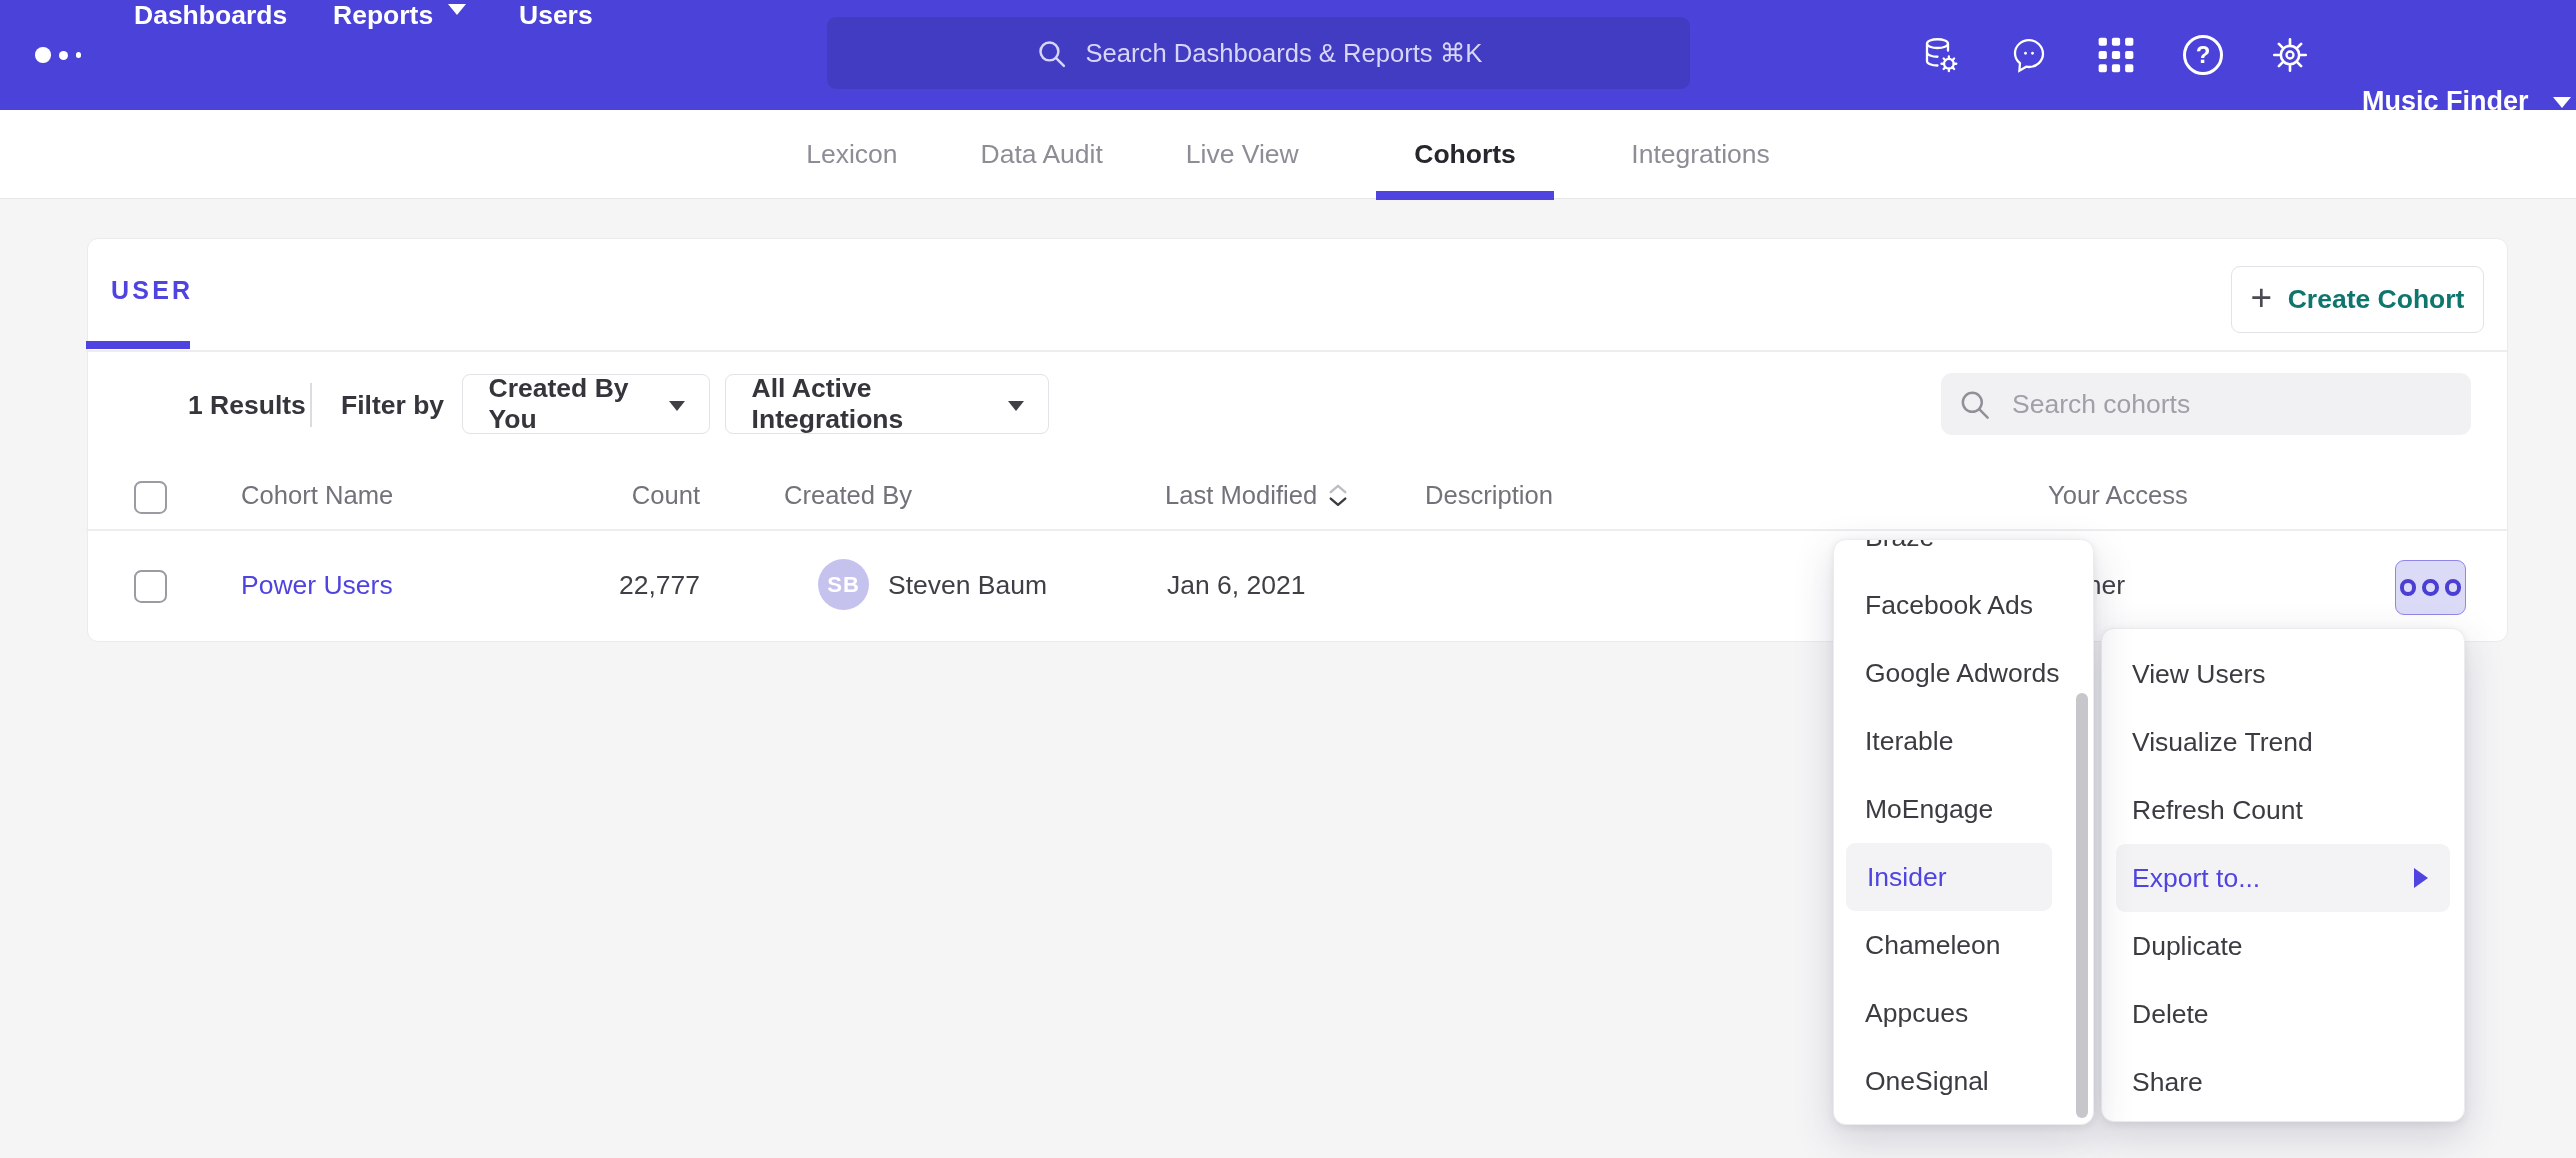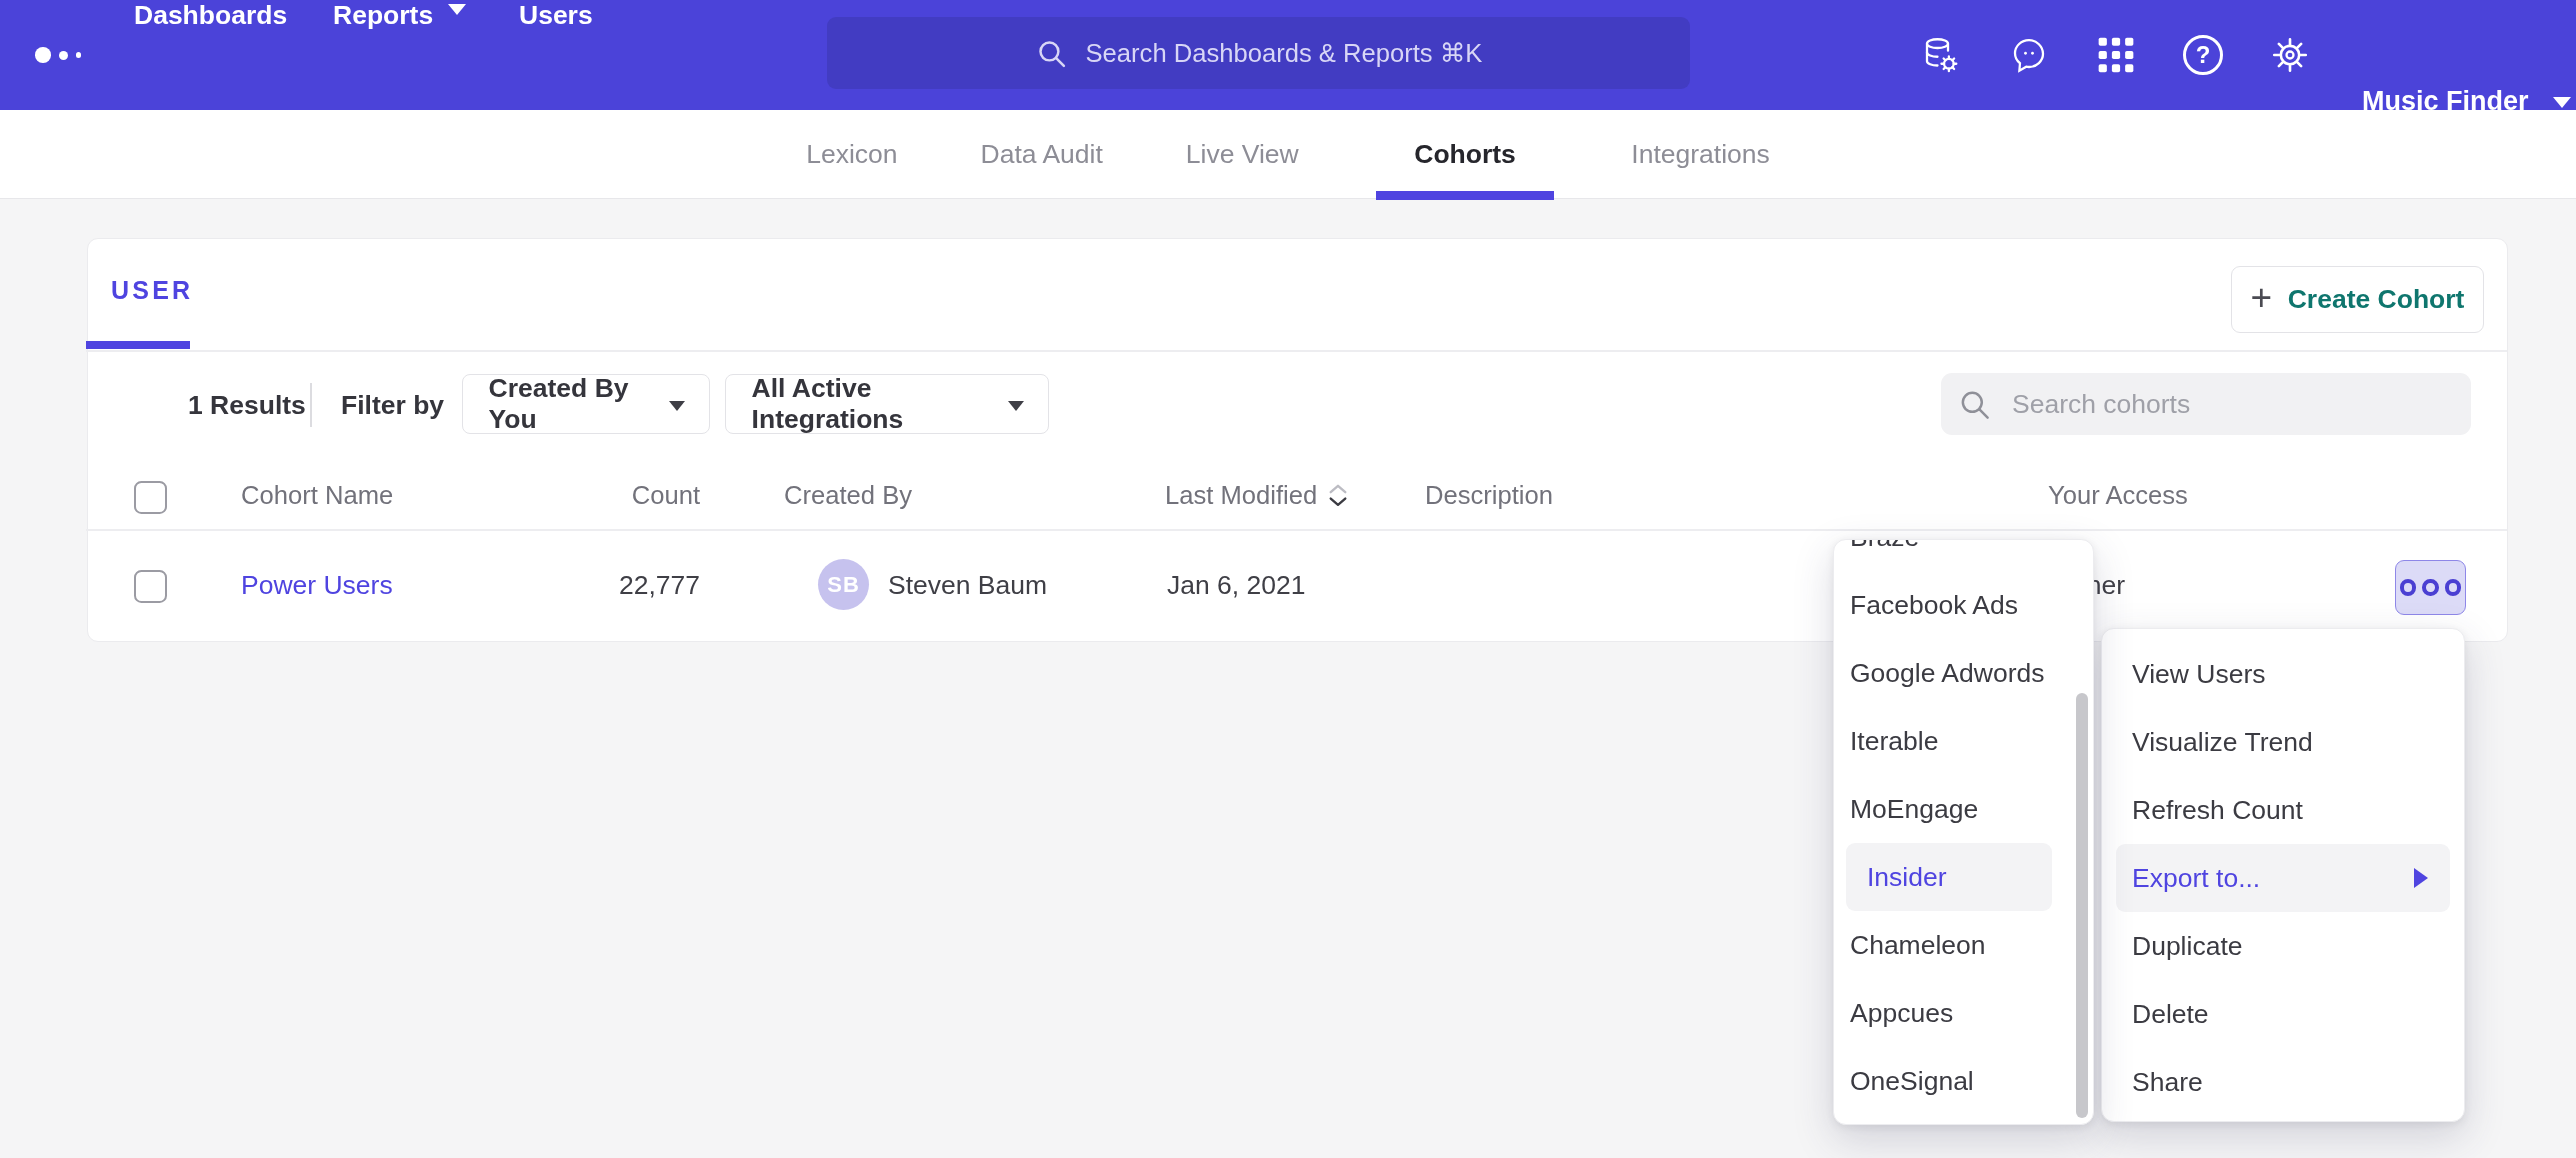--- a/index.html
+++ b/index.html
@@ -74,21 +74,21 @@
   .sort-wrap { display:flex; align-items:center; gap:11px; }
   .more-btn { left:2307px; top:321px; width:71px; height:55px; background:#dcdbf7; border:1.8px solid #8e87e8;
               border-radius:9px; display:flex; align-items:center; justify-content:center; gap:6.4px; cursor:pointer; }
   .more-btn .dot { width:16.4px; height:16.4px; border:4.1px solid #4a3fd2; border-radius:50%; }
 
   
   .menu { background:#fff; border:0.9px solid #ececef; border-radius:12.8px;
           box-shadow:0 14.6px 40px rgba(55,55,95,.18), 0 2.7px 9px rgba(0,0,0,.07); }
   .menu1 { left:1833px; top:539px; width:261px; height:586px; z-index:30; overflow:hidden; }
   .menu1 .list { margin-top:-37px; }
-  .menu1 .mi { height:68px; line-height:68px; padding-left:16px; font-size:26.5px; color:#3b3b42; cursor:pointer; white-space:nowrap; }
+  .menu1 .mi { height:68px; line-height:68px; padding-left:31px; font-size:26.5px; color:#3b3b42; cursor:pointer; white-space:nowrap; }
   .menu1 .mi.hl { background:#f3f3f5; border-radius:9px; margin:0 41px 0 12px; padding-left:21px; color:#4f44e0; }
   .scroll-thumb { right:4.6px; top:153px; width:12px; height:425px; background:#c7c7cb; border-radius:6.4px; cursor:pointer; }
 
   .menu2 { left:2101px; top:628px; width:364px; height:494px; z-index:20; }
   .menu2 .list { margin-top:11px; }
   .menu2 .mi { position:relative; height:68px; line-height:68px; padding-left:30px; font-size:26.5px; color:#3b3b42; cursor:pointer; white-space:nowrap; }
   .menu2 .mi.hl { background:#f3f3f5; border-radius:9px; margin:0 13.7px; padding-left:16.4px; color:#4f44e0; }
   .submenu-arrow { position:absolute; right:22px; top:50%; transform:translateY(-50%);
                    width:0; height:0; border-top:10px solid transparent; border-bottom:10px solid transparent;
                    border-left:14.6px solid #4f44e0; }

